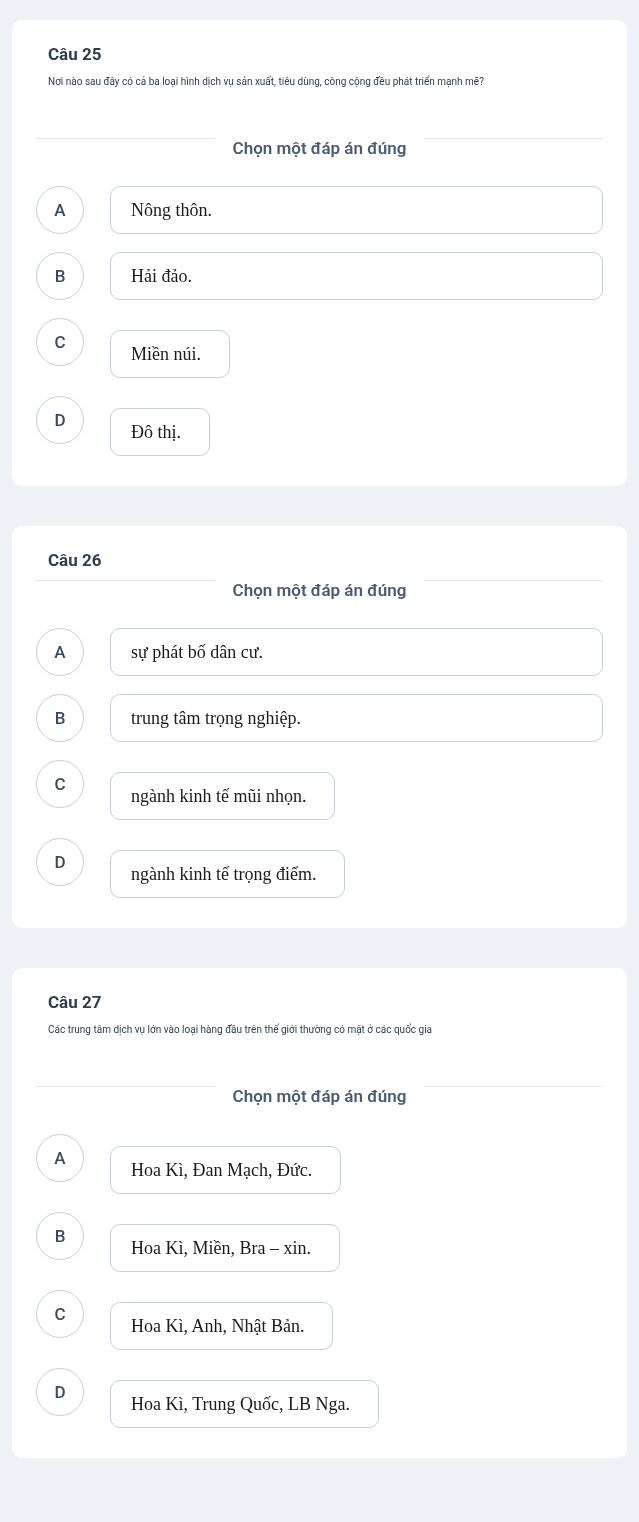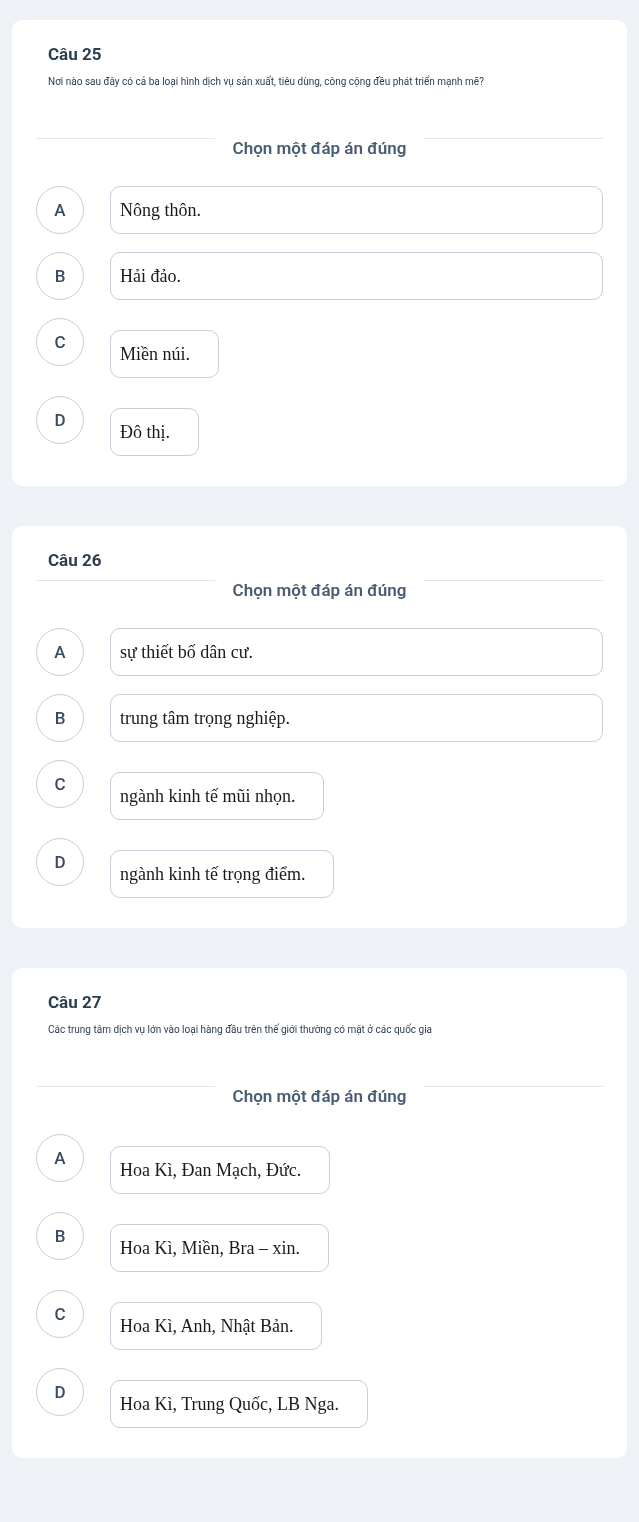--- a/index.html
+++ b/index.html
@@ -55,21 +55,21 @@
     font-size: 17px;
     font-weight: 500;
     flex-shrink: 0;
     background: #fff;
   }
   .option-text {
     flex: 1;
     border: 1px solid #c6ced9;
     border-radius: 10px;
     display: flex; align-items: center;
-    padding: 0 9px;
+    padding: 0 20px;
     min-height: 48px;
     font-size: 18px;
     color: #1a1a1a;
     font-family: Georgia, "Times New Roman", serif;
     background: #fff;
     text-align: center;
   }
   .option-text.short { flex: 0 1 auto; padding-right: 28px; margin-top: 12px; }
 </style>
 </head>
@@ -106,21 +106,21 @@
     <div class="question-card">
       <div class="question-title">Câu 26</div>
       <div class="instruction-row">
         <div class="line"></div>
         <div class="label">Chọn một đáp án đúng</div>
         <div class="line"></div>
       </div>
       <div class="options">
         <div class="option-row">
           <div class="option-letter">A</div>
-          <div class="option-text">sự thiết bố dân cư.</div>
+          <div class="option-text">sự phát bố dân cư.</div>
         </div>
         <div class="option-row">
           <div class="option-letter">B</div>
           <div class="option-text">trung tâm trọng nghiệp.</div>
         </div>
         <div class="option-row">
           <div class="option-letter">C</div>
           <div class="option-text short">ngành kinh tế mũi nhọn.</div>
         </div>
         <div class="option-row">

